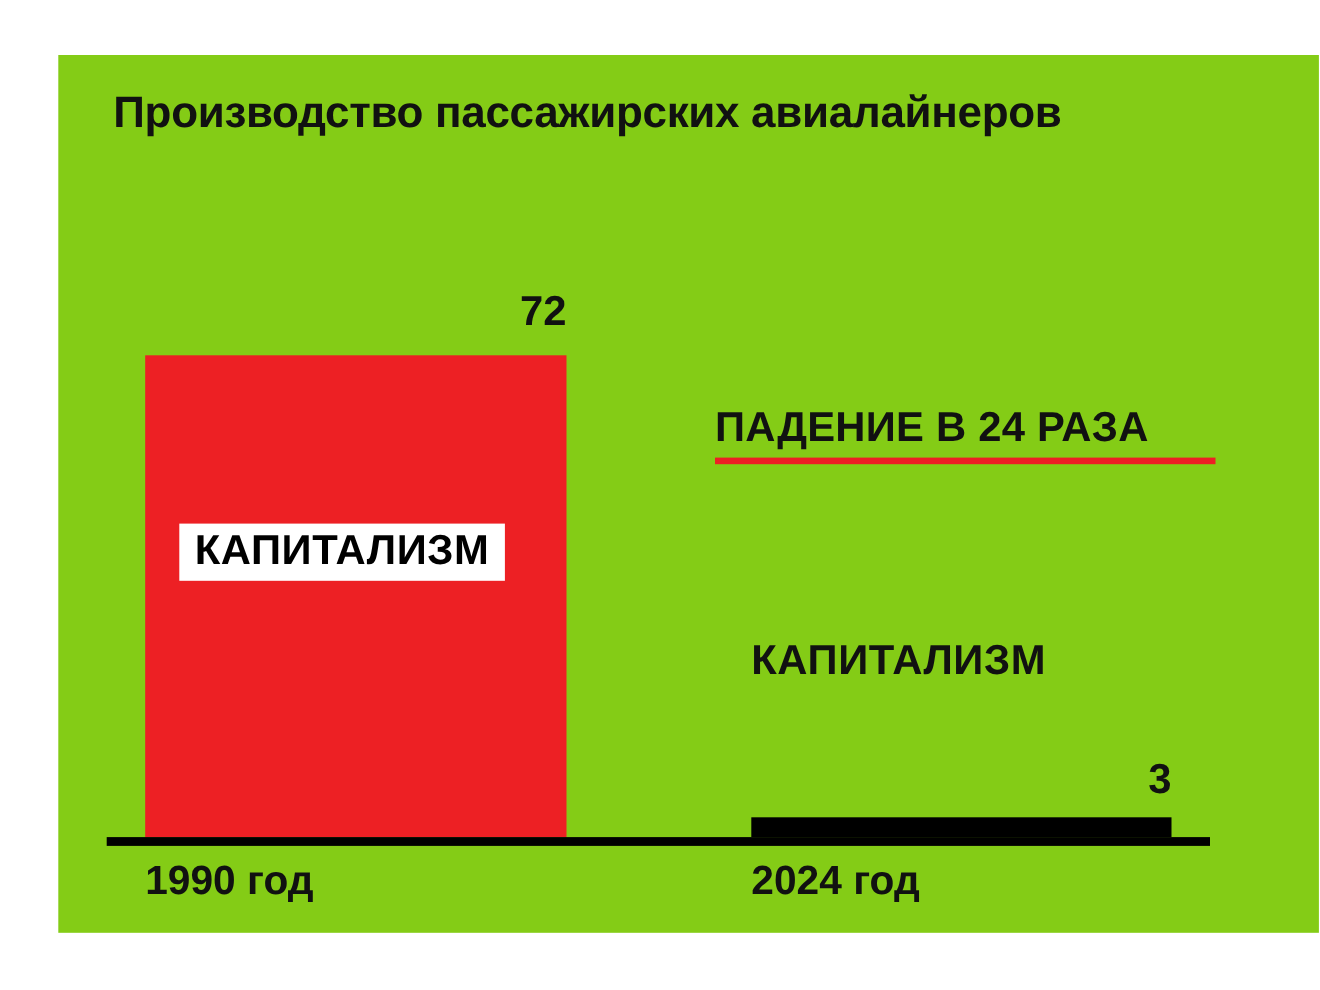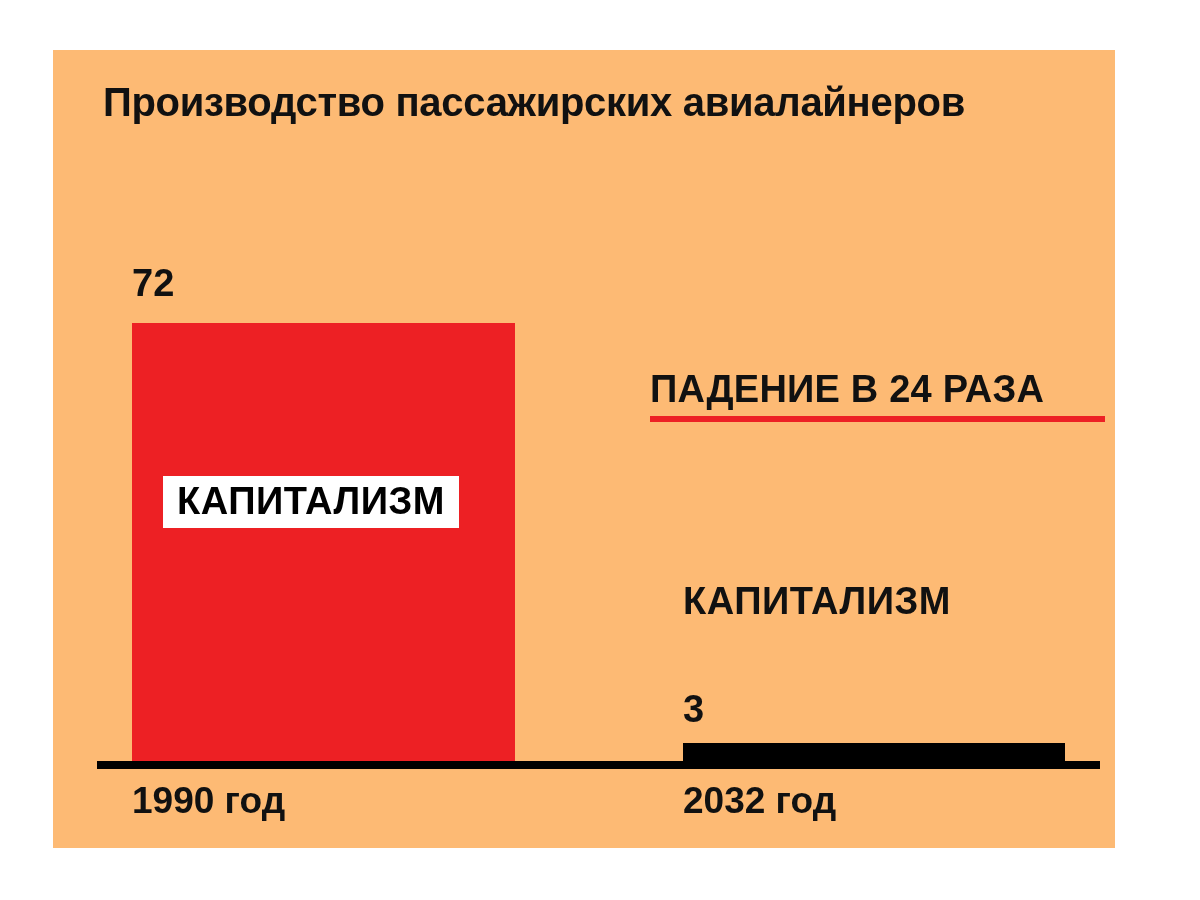--- a/index.html
+++ b/index.html
@@ -19,23 +19,23 @@
     width: 1200px;
     height: 900px;
     background: #ffffff;
   }
 
   
   #card {
     position: absolute;
     left: 53px;
     top: 50px;
-    width: 1062px;
+    width: 1146px;
     height: 798px;
-    background: #fdba74;
+    background: #84cc16;
   }
 
   
   #chart-title {
     position: absolute;
     left: 50px;
     top: 30px;
     width: 1020px;
     font-size: 40px;
     font-weight: bold;
@@ -80,21 +80,21 @@
     height: 18px;
     background: #000000;
   }
 
   
   .value-label {
     position: absolute;
     font-size: 38px;
     font-weight: bold;
     color: #111111;
-    text-align: left;
+    text-align: right;
   }
   #value-1990 {
     left: 79px;
     width: 383px;
     top: 212px;
   }
   #value-2024 {
     left: 630px;
     width: 382px;
     top: 638px;
@@ -187,17 +187,17 @@
 
       <div id="label-capitalism">КАПИТАЛИЗМ</div>
 
       <div id="value-2024" class="value-label">3</div>
 
       <div id="bar-2024" class="bar"></div>
 
       <div id="axis-line"></div>
 
       <div id="cat-1990" class="cat-label">1990 год</div>
-      <div id="cat-2024" class="cat-label">2032 год</div>
+      <div id="cat-2024" class="cat-label">2024 год</div>
 
     </div>
   </div>
 </div>
 
 </body></html>

